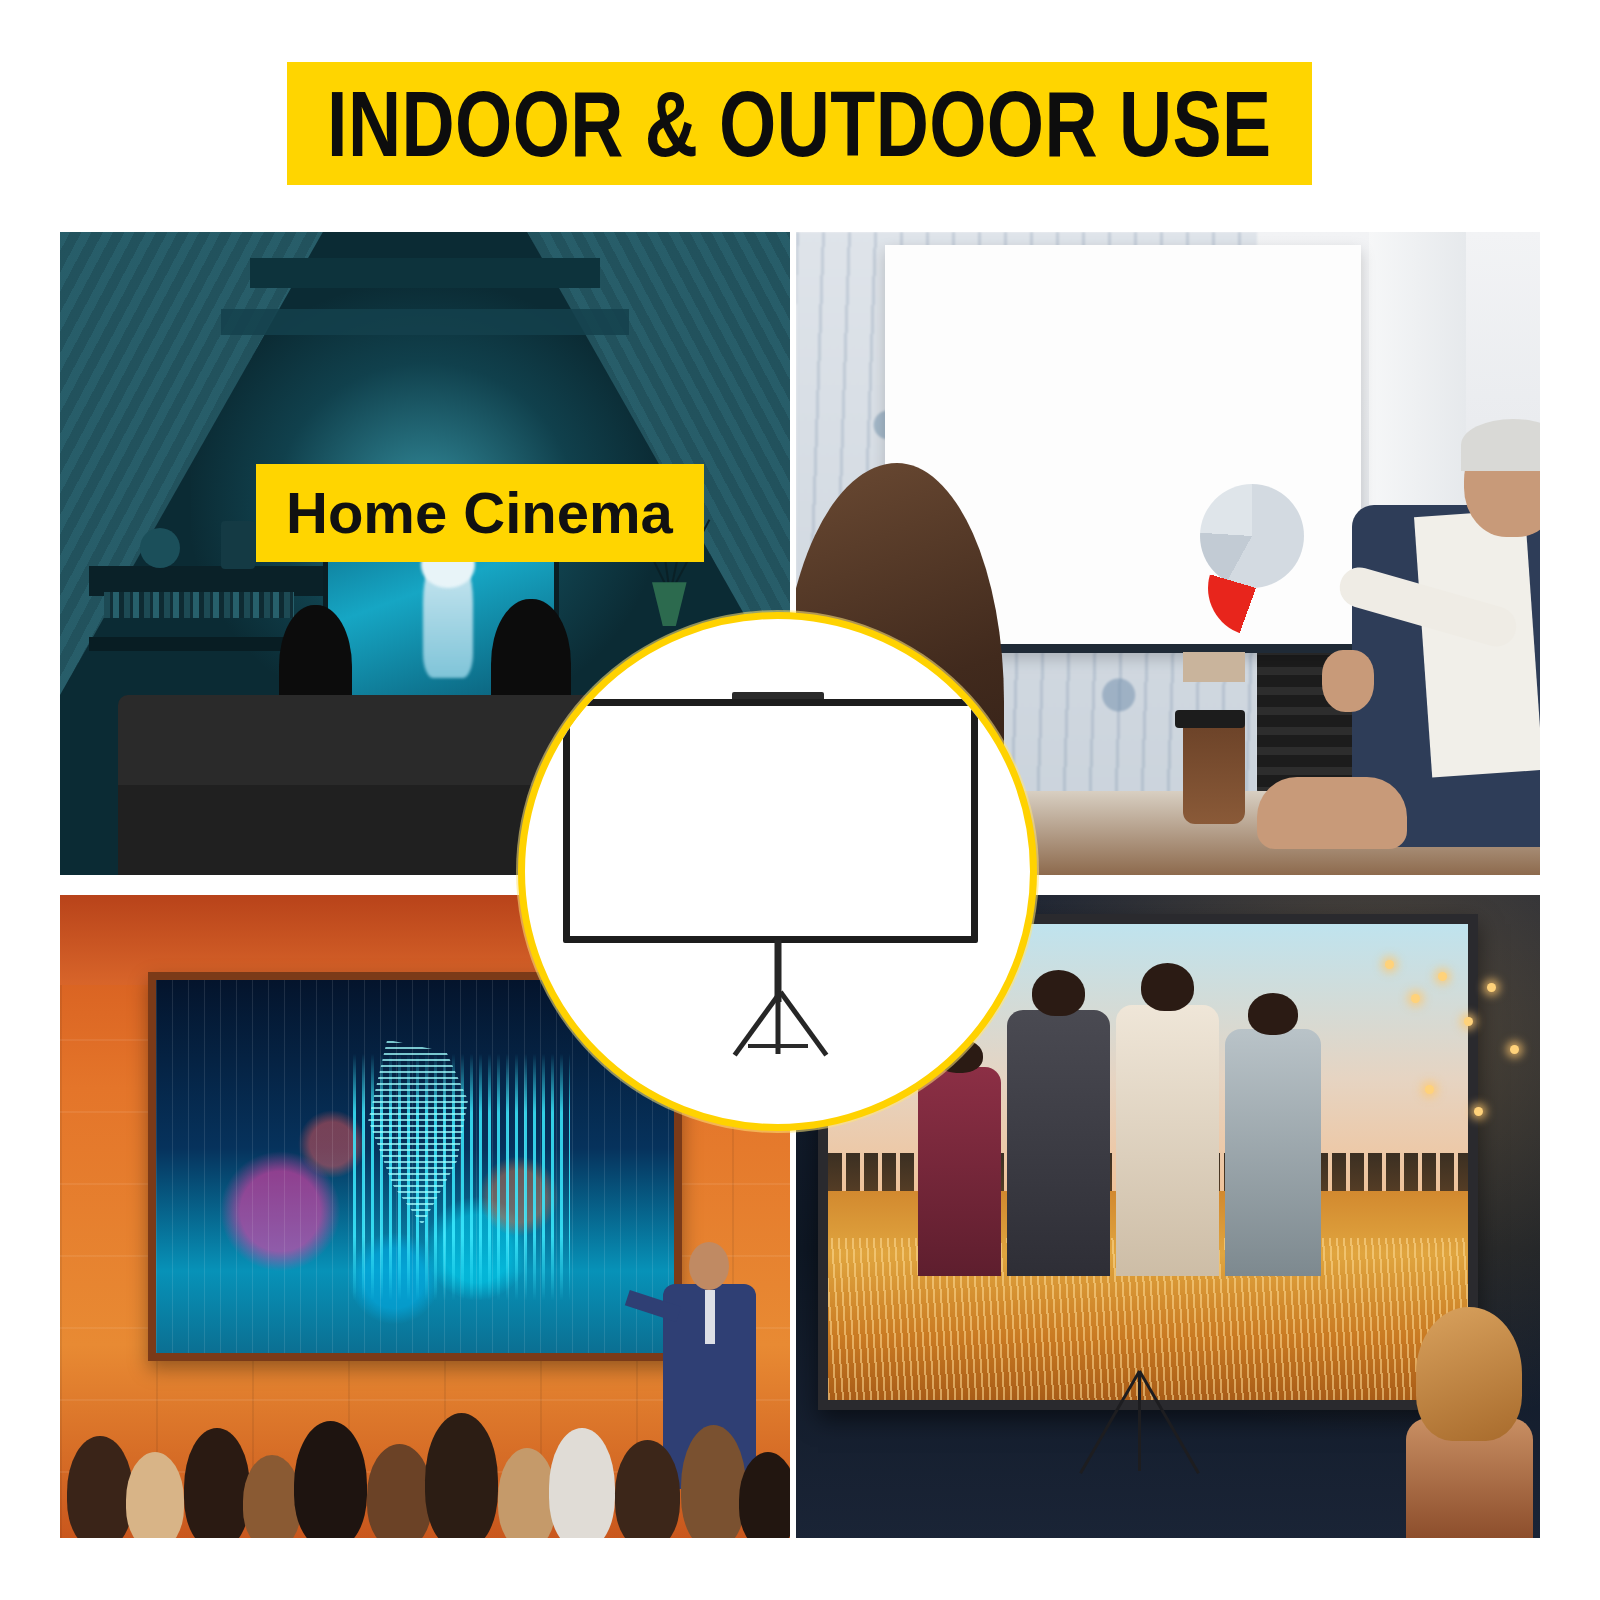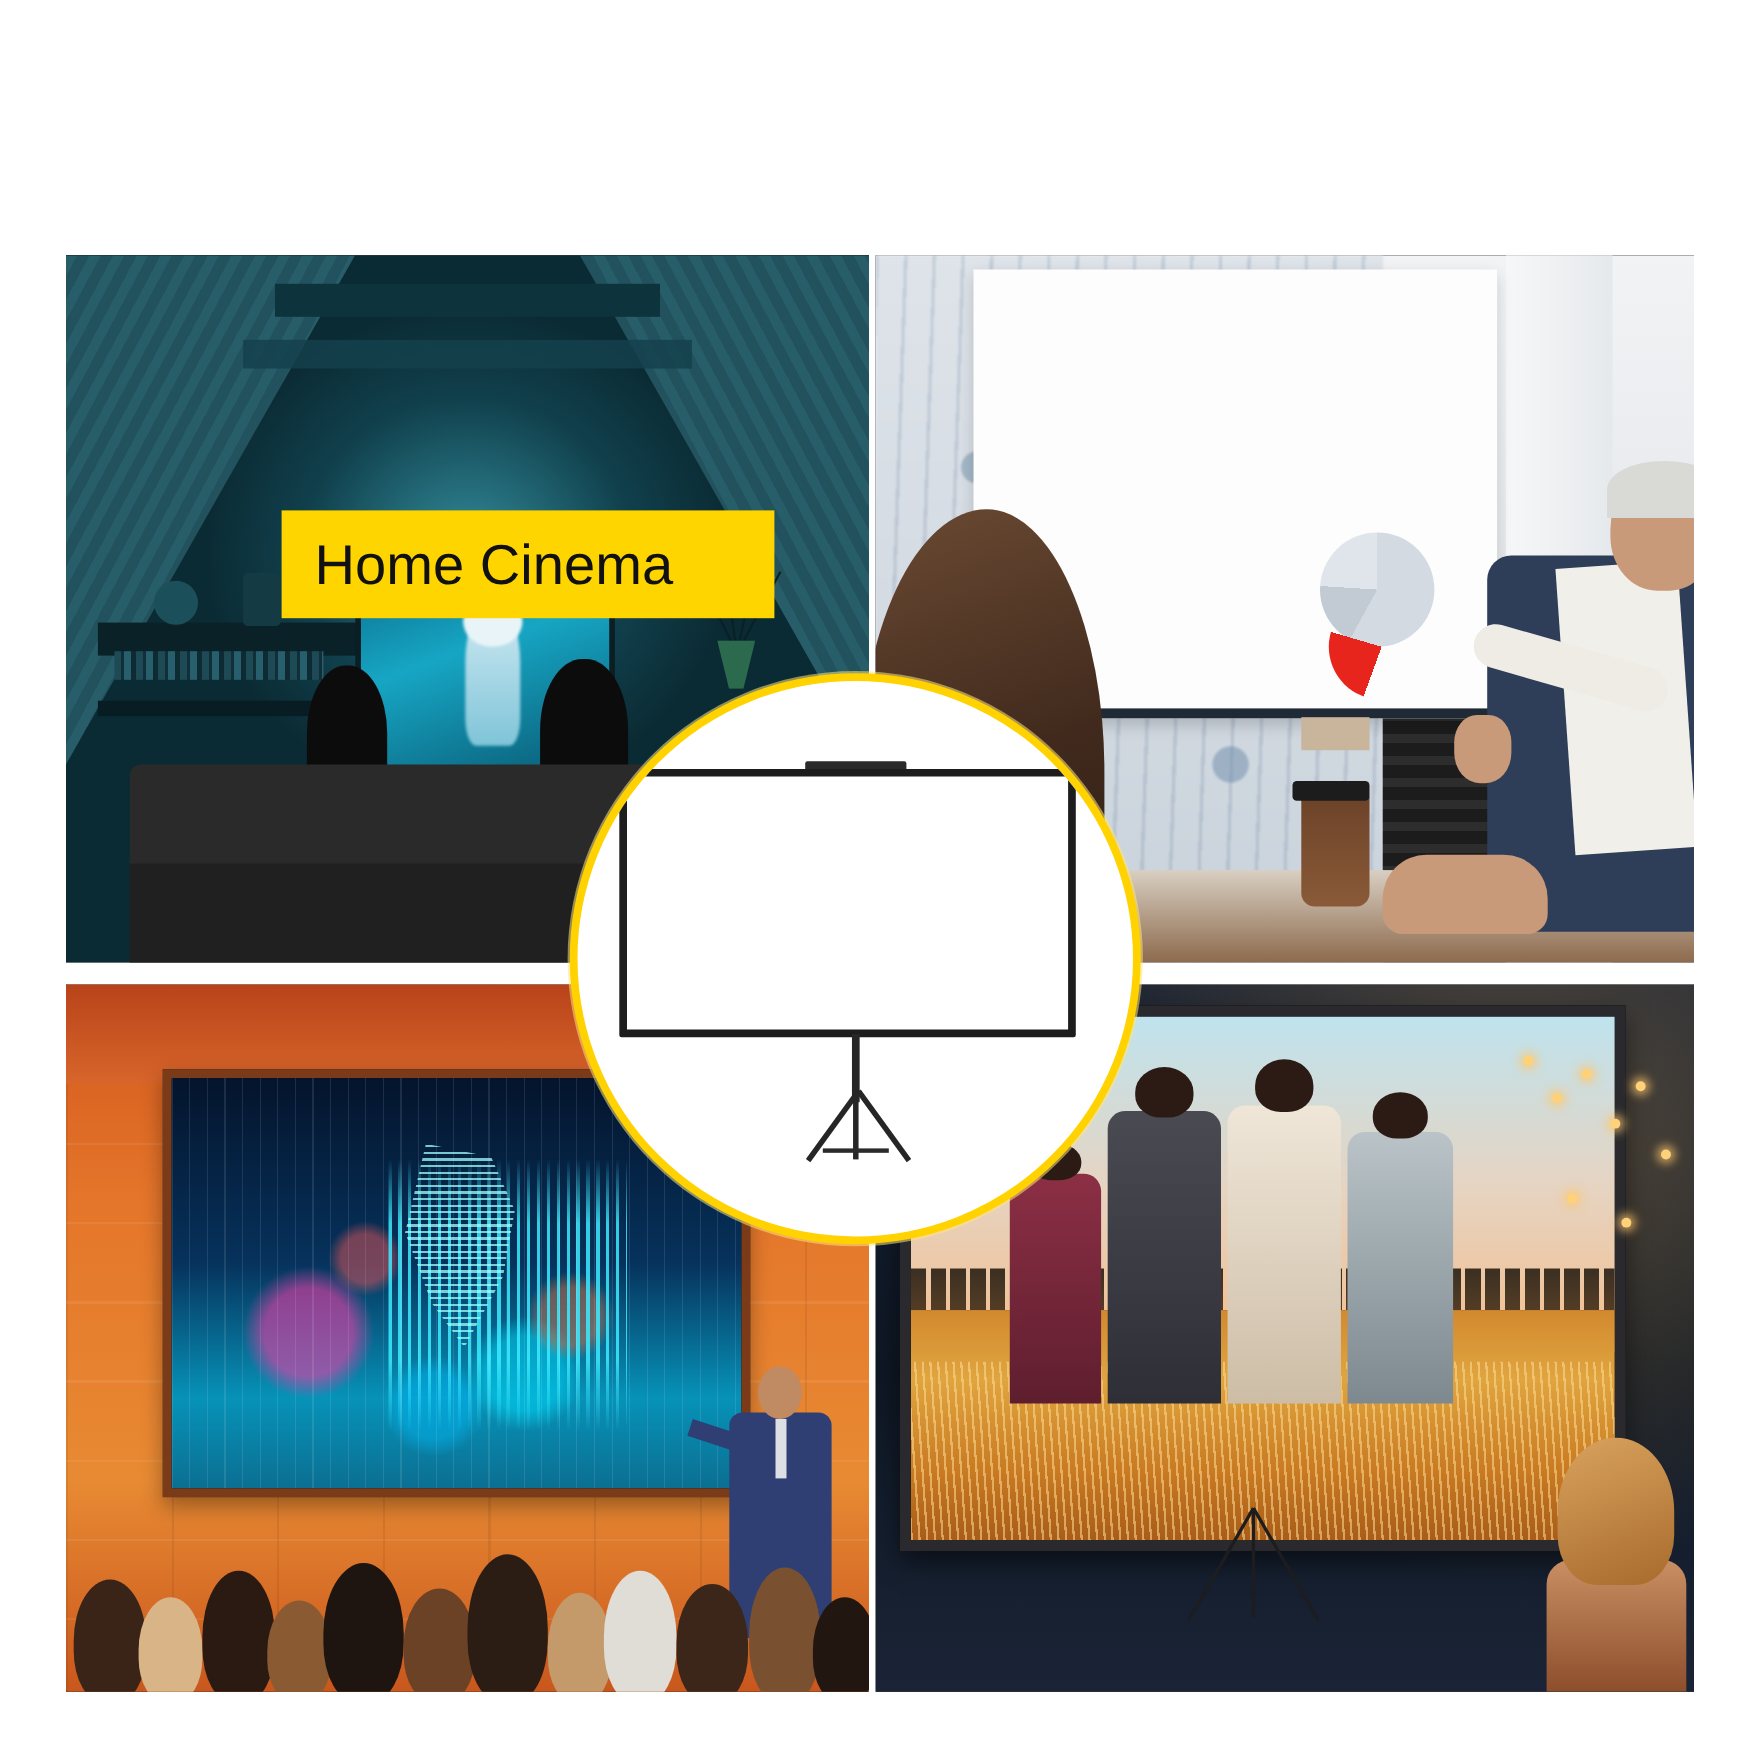--- a/index.html
+++ b/index.html
@@ -29,22 +29,22 @@
 
   .scene{position:absolute;inset:0;}
 
   
   .caption{
     position:absolute;background:var(--yellow,#FFD500);
     display:flex;align-items:center;z-index:6;
     padding:0 30px;box-sizing:border-box;
   }
   .caption span{
-    font-size:51px;color:#111;line-height:1;white-space:nowrap;
-    font-family:"Liberation Sans",sans-serif;font-weight:400;
+    font-size:58px;color:#111;line-height:1;white-space:nowrap;
+    font-family:"Liberation Sans",sans-serif;font-weight:700;
   }
   #cap-home{left:196px;top:232px;width:448px;height:98px;}
 
   
   #product-circle{
     position:absolute;left:518px;top:612px;width:519px;height:519px;
     border-radius:50%;background:#ffffff;
     border:7px solid #FFD200;box-sizing:border-box;z-index:20;
     box-shadow:0 0 0 2px rgba(255,230,120,.55);
     overflow:hidden;
@@ -200,20 +200,23 @@
   .ow-hair{position:absolute;left:8%;top:0;width:84%;height:58%;border-radius:50% 50% 34% 34%;
     background:linear-gradient(160deg,#d9a25e,#a86b2c);}
   .ow-body{position:absolute;left:0;top:48%;width:100%;height:52%;
     background:linear-gradient(180deg,#c98f63,#8d4e2c);border-radius:22px 22px 0 0;}
 </style>
 </head>
 <body>
 
 <div id="poster">
 
+  <div class="title-banner">
+    <div class="title-text">INDOOR &amp; OUTDOOR USE</div>
+  </div>
 
   <div class="panel" id="panel-home">
     <div class="scene">
       <div class="hc-bg"></div>
       <div class="hc-ceil-l"></div>
       <div class="hc-ceil-r"></div>
       <div class="hc-glow"></div>
       <div class="hc-beam"></div>
       <div class="hc-beam2"></div>
       <div class="hc-shelf"></div>

